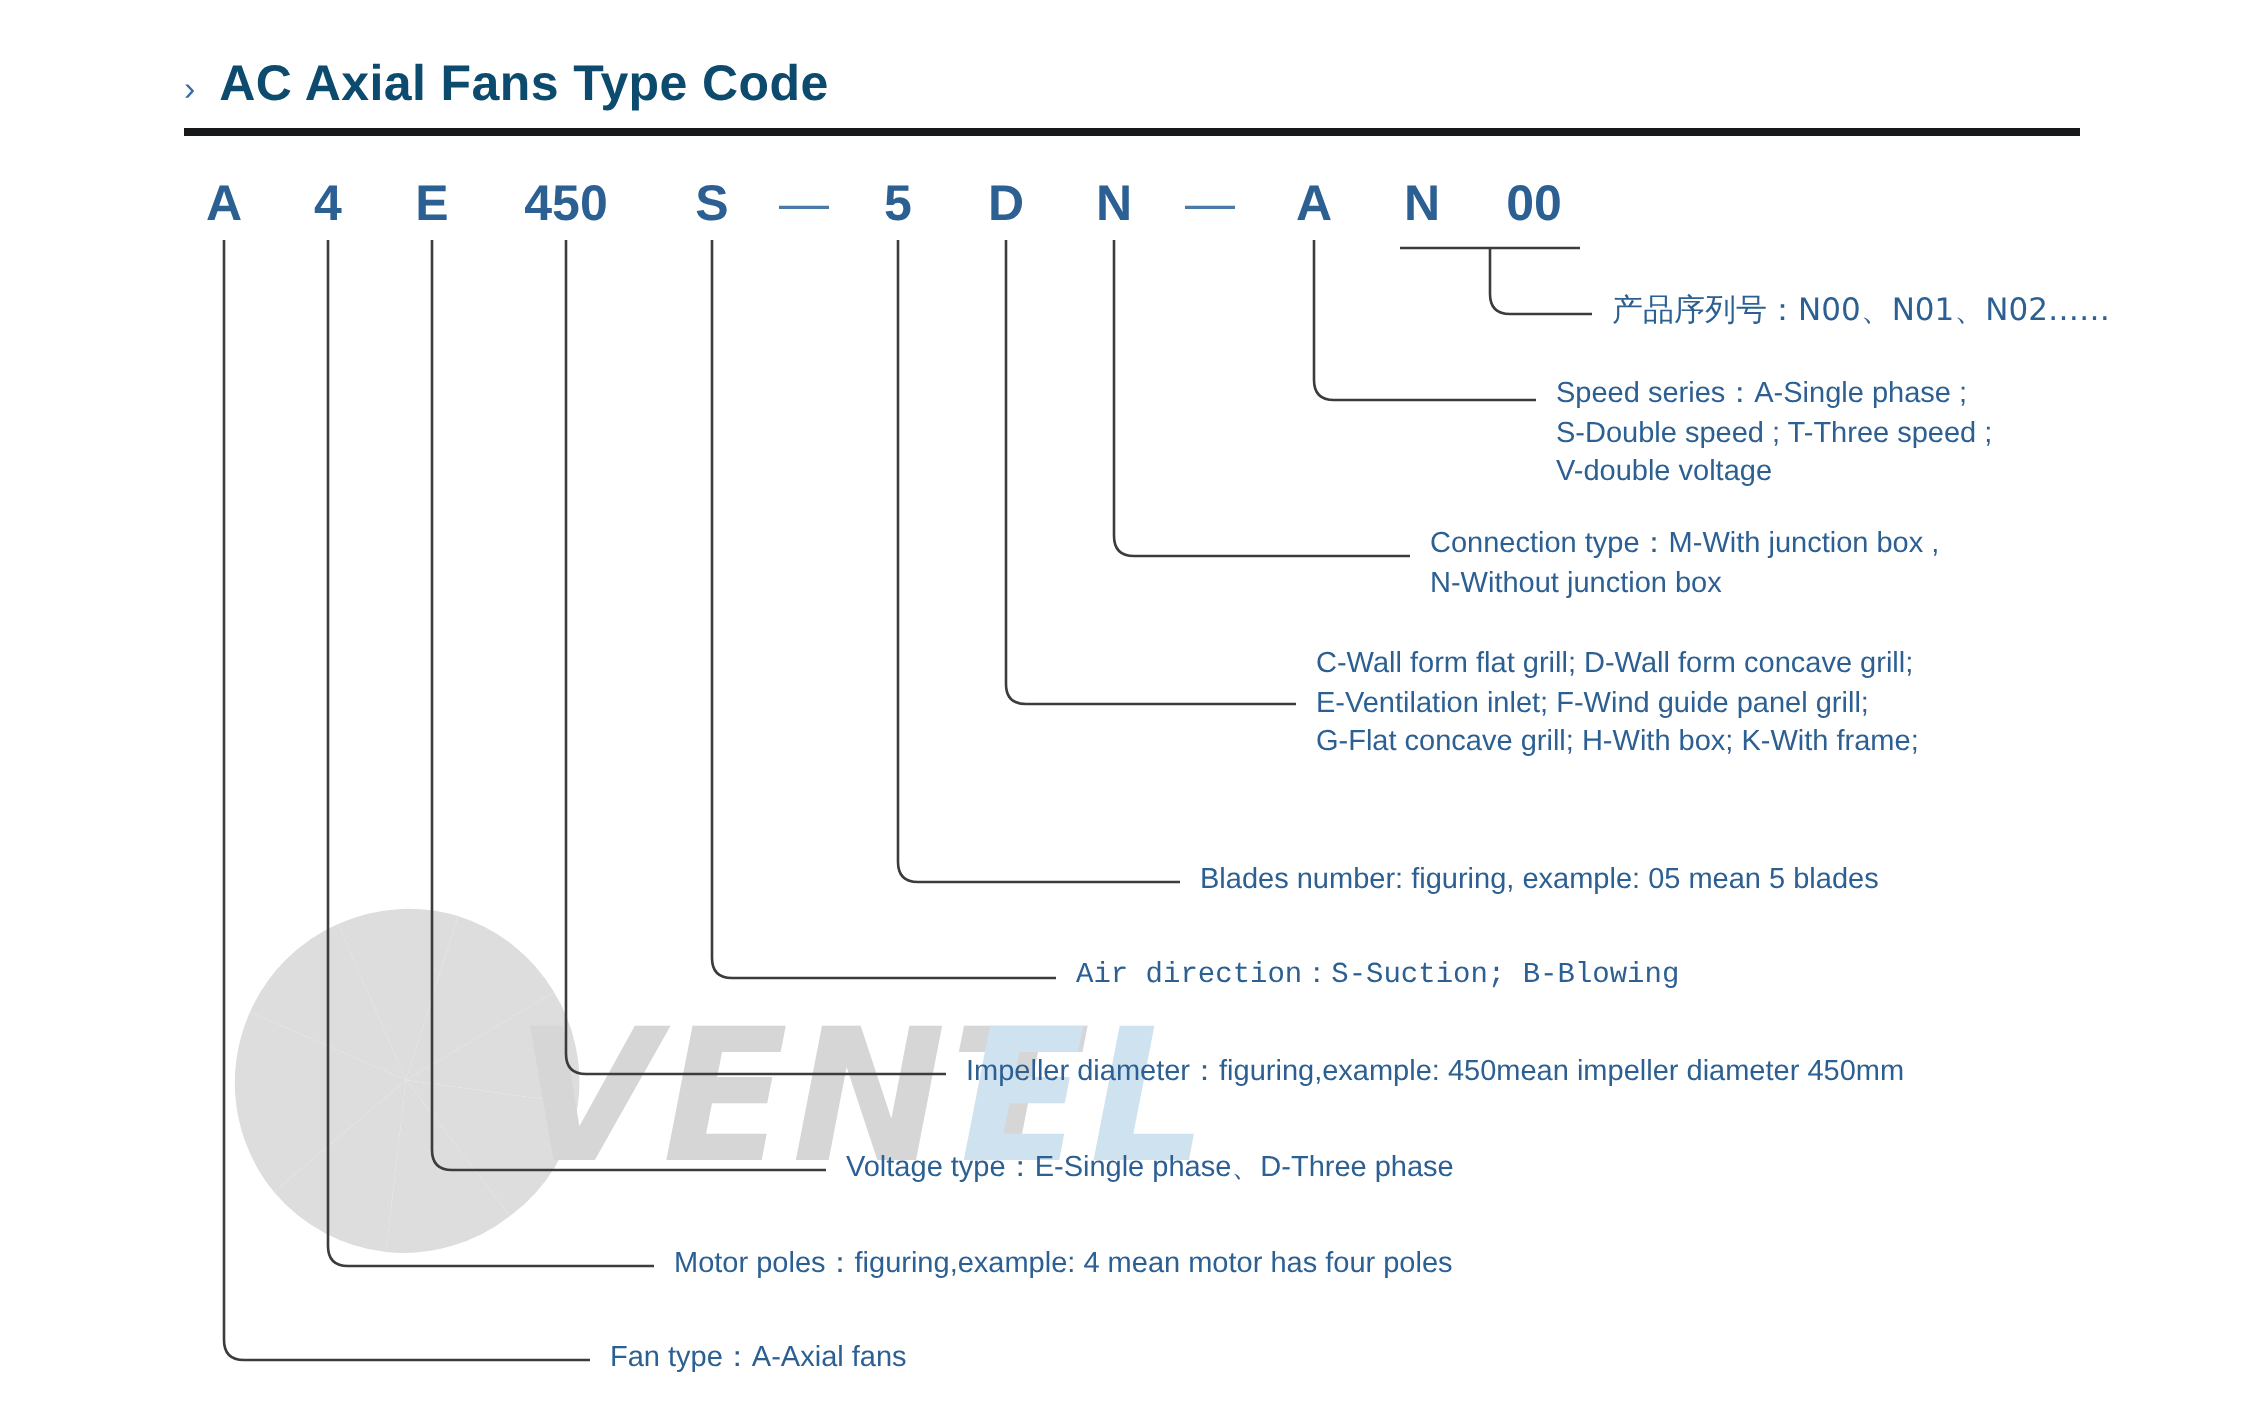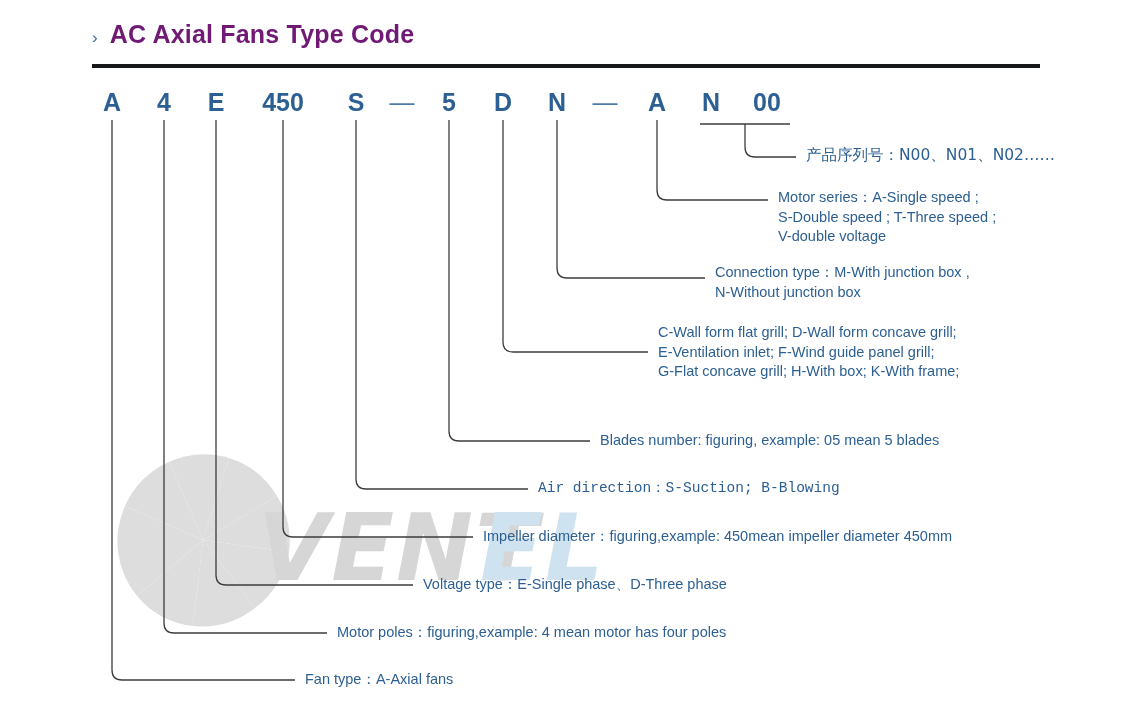--- a/index.html
+++ b/index.html
@@ -44,25 +44,26 @@
     align-items: baseline;
     z-index: 3;
   }
   #heading .chev {
     color: #3a6ea5;
     font-size: 17px;
     margin-right: 12px;
     line-height: 1;
   }
   #heading .title {
-    color: #701a75;
+    color: #0c4a6e;
     font-size: 25px;
     font-weight: bold;
     letter-spacing: 0.2px;
     white-space: nowrap;
+    margin-top: 8px;
   }
   #rule {
     position: absolute;
     left: 92px;
     top: 64px;
     width: 948px;
     height: 4px;
     background: #17181a;
     z-index: 3;
   }
@@ -180,21 +181,21 @@
   <div class="code-char dash" style="left:605px; transform:translateX(-50%);">—</div>
   <div class="code-char" style="left:657px; transform:translateX(-50%);">A</div>
   <div class="code-char" style="left:711px; transform:translateX(-50%);">N</div>
   <div class="code-char" style="left:767px; transform:translateX(-50%);">00</div>
 
   <div class="ann cn" style="left:806px; top:146px;text-align:center;">
     <span class="ln">产品序列号：N00、N01、N02……</span>
   </div>
 
   <div class="ann" style="left:778px; top:188px;">
-    <span class="ln">Motor series：A-Single speed ;</span>
+    <span class="ln">Speed series：A-Single phase ;</span>
     <span class="ln">S-Double speed ;  T-Three speed ;</span>
     <span class="ln">V-double voltage</span>
   </div>
 
   <div class="ann" style="left:715px; top:263px;">
     <span class="ln">Connection type：M-With junction box ,</span>
     <span class="ln">N-Without junction box</span>
   </div>
 
   <div class="ann" style="left:658px; top:323px;">

